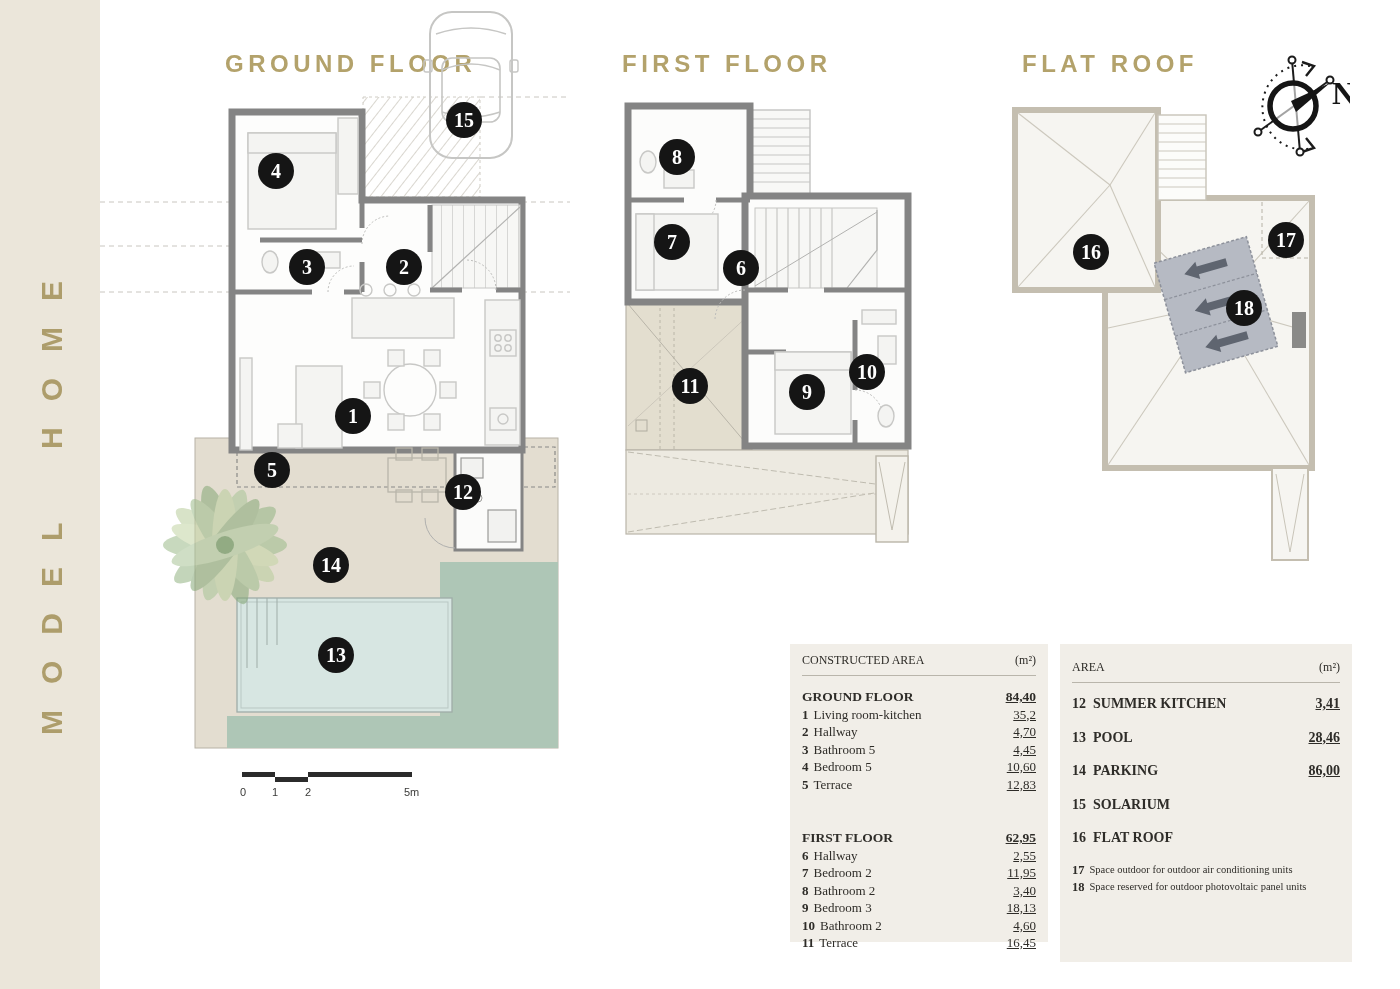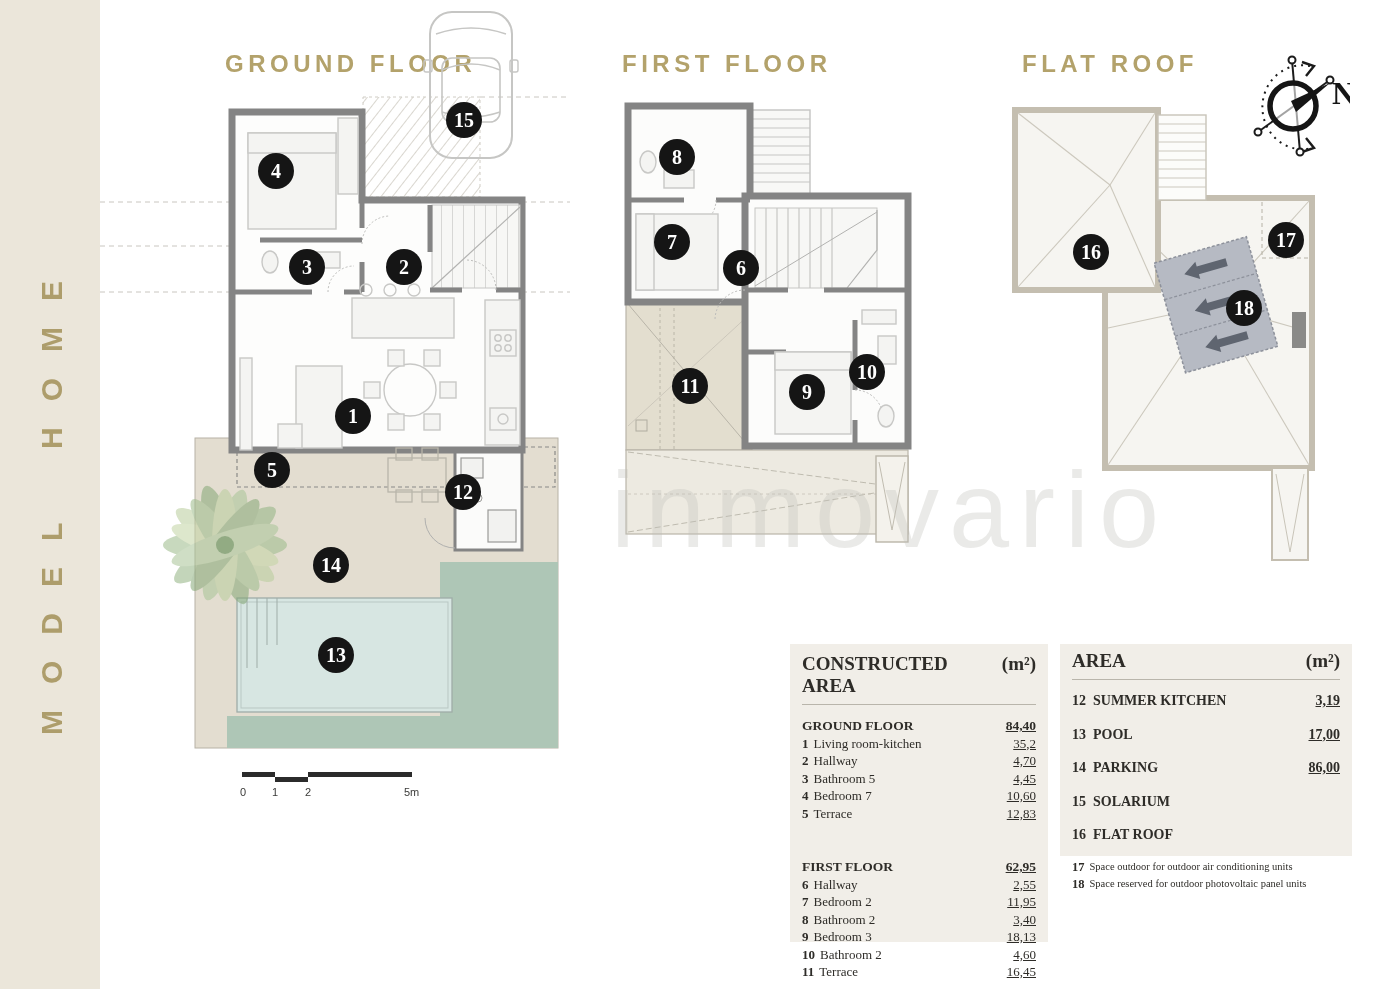--- a/index.html
+++ b/index.html
@@ -46,23 +46,23 @@
   #scalebar .s12 { left:35px; top:9px; width:33px; }
   #scalebar .s25 { left:68px; top:4px; width:104px; }
   #scalebar .lab { position:absolute; top:18px; font-size:11px; color:#3a3a38; font-family:"Liberation Sans",sans-serif; }
   #scalebar .l0 { left:0px; } #scalebar .l1 { left:32px; } #scalebar .l2 { left:65px; } #scalebar .l5 { left:164px; }
   
   .legend {
     position:absolute; background:#f1eee8; color:#2e2c28;
     font-family:"Liberation Serif", serif; z-index:4;
   }
   #table-constructed { left:790px; top:644px; width:258px; height:298px; padding:9px 12px 10px 12px; }
-  #table-area        { left:1060px; top:644px; width:292px; height:212px; padding:6px 12px 10px 12px; }
+  #table-area        { left:1060px; top:644px; width:292px; height:318px; padding:16px 12px 10px 12px; }
   .legend .hdr {
-    display:flex; justify-content:space-between; font-weight:bold; font-size:19px;
+    display:flex; justify-content:space-between; font-weight:normal; font-size:12px;
     padding-bottom:7px; border-bottom:1.5px solid #b9b5ab;
   }
   .legend .body { padding-top:12px; }
   .trow { display:flex; font-size:13px; line-height:17.5px; }
   .trow .num { font-weight:bold; margin-right:5px; }
   .trow .name { flex:1; }
   .trow .val { text-align:right;text-decoration:underline; }
   .trow.group { font-weight:bold; font-size:13.5px; }
   .trow.gap { height:36px; }
   #table-area .trow.major { font-weight:bold; font-size:14px; margin-bottom:16px; }
@@ -366,21 +366,20 @@
     <circle cx="18" cy="80" r="3.5" fill="#ffffff" stroke="#1b1b1b" stroke-width="2"></circle>
     <circle cx="90" cy="28" r="3.5" fill="#ffffff" stroke="#1b1b1b" stroke-width="2"></circle>
     <line x1="52" y1="8" x2="60" y2="100" stroke="#1b1b1b" stroke-width="2"></line>
     <circle cx="52" cy="8" r="3.5" fill="#ffffff" stroke="#1b1b1b" stroke-width="2"></circle>
     <circle cx="60" cy="100" r="3.5" fill="#ffffff" stroke="#1b1b1b" stroke-width="2"></circle>
     <circle cx="53" cy="54" r="23" fill="#ffffff" fill-opacity="0.6" stroke="#151515" stroke-width="5.5"></circle>
     <polygon points="51,49 90,31 56,60" fill="#151515"></polygon>
     <text x="92" y="52" font-family="Liberation Serif, serif" font-size="32" font-weight="bold" fill="#151515">N</text>
   </svg>
 
-  <div id="watermark">inmovario</div>
 
   <div id="scalebar">
     <div class="seg s01"></div>
     <div class="seg s12"></div>
     <div class="seg s25"></div>
     <span class="lab l0">0</span>
     <span class="lab l1">1</span>
     <span class="lab l2">2</span>
     <span class="lab l5">5m</span>
   </div>
@@ -426,21 +425,21 @@
           <span class="name">Hallway</span>
           <span class="val">4,70</span>
         </div>
         <div class="trow">
           <span class="num">3</span>
           <span class="name">Bathroom 5</span>
           <span class="val">4,45</span>
         </div>
         <div class="trow">
           <span class="num">4</span>
-          <span class="name">Bedroom 7</span>
+          <span class="name">Bedroom 5</span>
           <span class="val">10,60</span>
         </div>
         <div class="trow">
           <span class="num">5</span>
           <span class="name">Terrace</span>
           <span class="val">12,83</span>
         </div>
         <div class="trow gap"></div>
         <div class="trow group">
           <span class="name">FIRST FLOOR</span>
@@ -481,26 +480,26 @@
 
   <div class="legend" id="table-area">
     <div class="hdr">
       <span>AREA</span>
       <span>(m²)</span>
     </div>
     <div class="body" id="area-body">
         <div class="trow major">
           <span class="num">12</span>
           <span class="name">SUMMER KITCHEN</span>
-          <span class="val">3,19</span>
+          <span class="val">3,41</span>
         </div>
         <div class="trow major">
           <span class="num">13</span>
           <span class="name">POOL</span>
-          <span class="val">17,00</span>
+          <span class="val">28,46</span>
         </div>
         <div class="trow major">
           <span class="num">14</span>
           <span class="name">PARKING</span>
           <span class="val">86,00</span>
         </div>
         <div class="trow major">
           <span class="num">15</span>
           <span class="name">SOLARIUM</span>
           <span class="val"></span>

